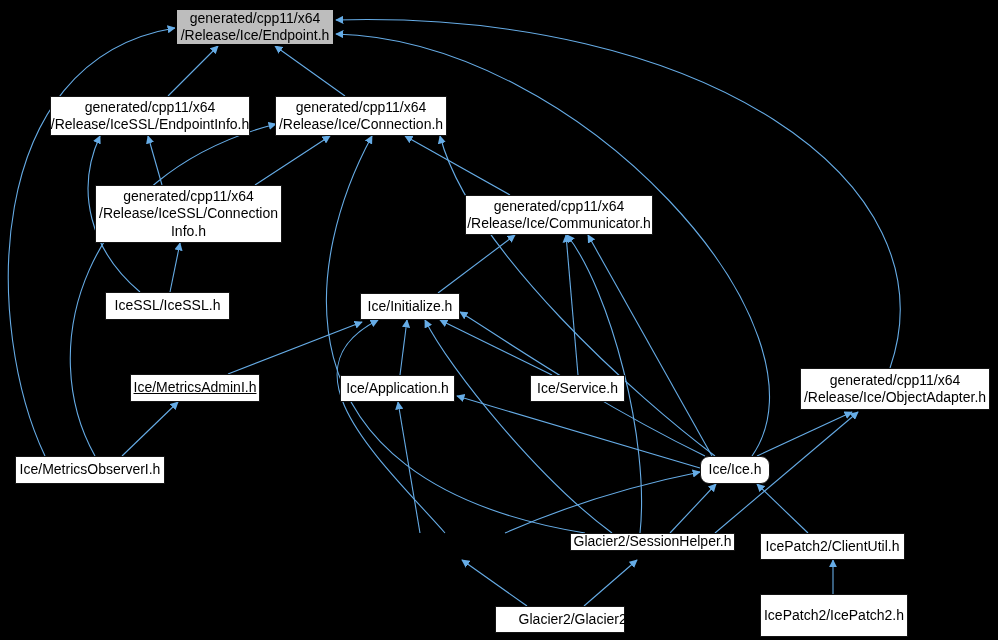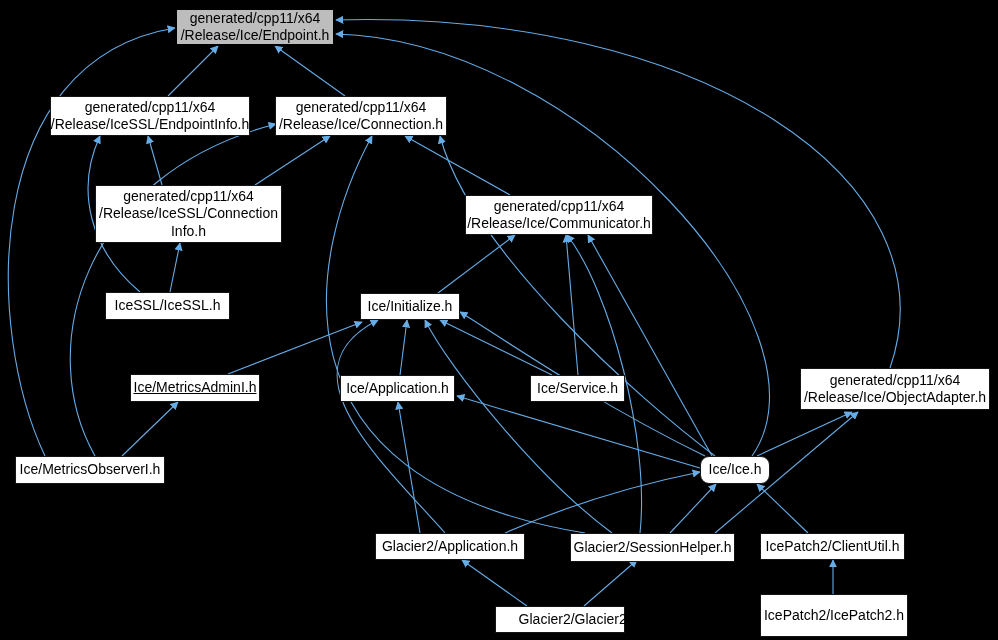--- a/index.html
+++ b/index.html
@@ -102,24 +102,21 @@
     <div class="node" title="generated/cpp11/x64/Release/Ice/ObjectAdapter.h" style="left: 800px; top: 368px; width: 190px; height: 42px;">
       <span>generated/cpp11/x64</span>
       <span>/Release/Ice/ObjectAdapter.h</span>
     </div>
     <div class="node" title="Ice/MetricsObserverI.h" style="left: 15px; top: 456px; width: 150px; height: 28px;">
       <span>Ice/MetricsObserverI.h</span>
     </div>
     <div class="node" title="Ice/Ice.h" style="left: 700px; top: 456px; width: 70px; height: 28px; border-radius: 9px;">
       <span>Ice/Ice.h</span>
     </div>
-    <div class="node" title="Glacier2/Application.h" style="left: 375px; top: 533px; width: 150px; height: 27px;">
-      <span>Glacier2/Application.h</span>
-    </div>
-    <div class="node" title="Glacier2/SessionHelper.h" style="left: 570px; top: 533px; width: 165px; height: 29px;">
+    <div class="node" title="Glacier2/SessionHelper.h" style="left: 570px; top: 533px; width: 165px; height: 18px;">
       <span>Glacier2/SessionHelper.h</span>
     </div>
     <div class="node" title="IcePatch2/ClientUtil.h" style="left: 760px; top: 533px; width: 145px; height: 27px;">
       <span>IcePatch2/ClientUtil.h</span>
     </div>
     <div class="node" title="Glacier2/Glacier2.h" style="left: 495px; top: 606px; width: 130px; height: 27px; padding-left: 40px;">
       <span>Glacier2/Glacier2.h</span>
     </div>
     <div class="node" title="IcePatch2/IcePatch2.h" style="left: 760px; top: 594px; width: 148px; height: 43px;">
       <span>IcePatch2/IcePatch2.h</span>

